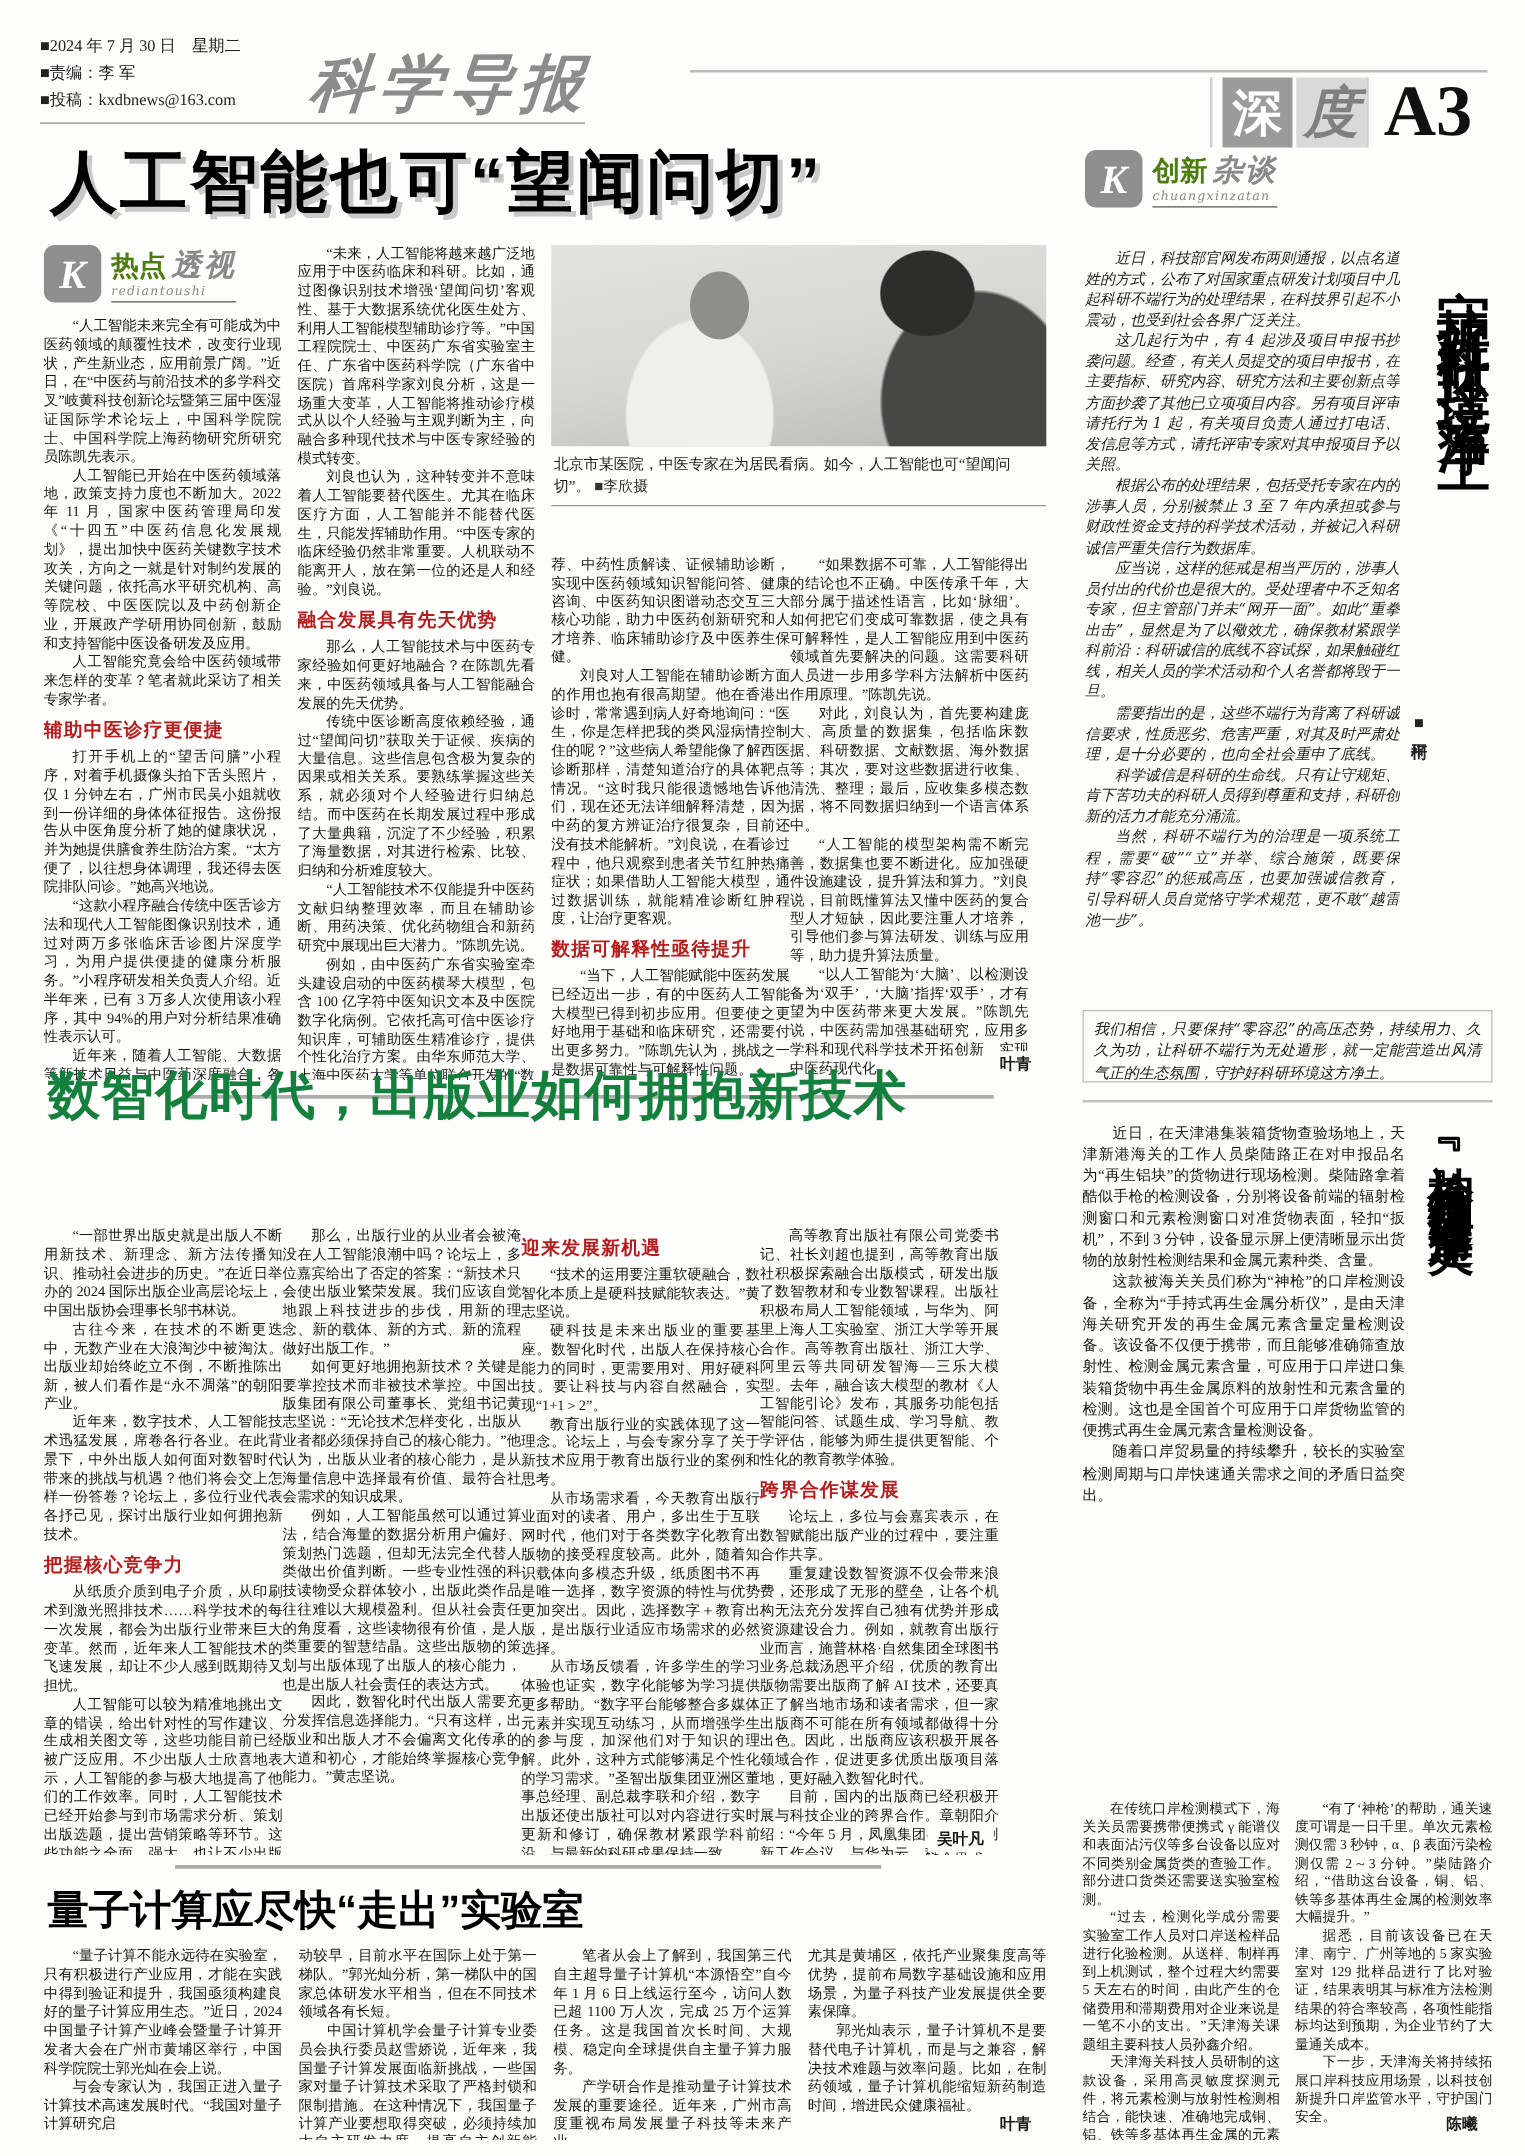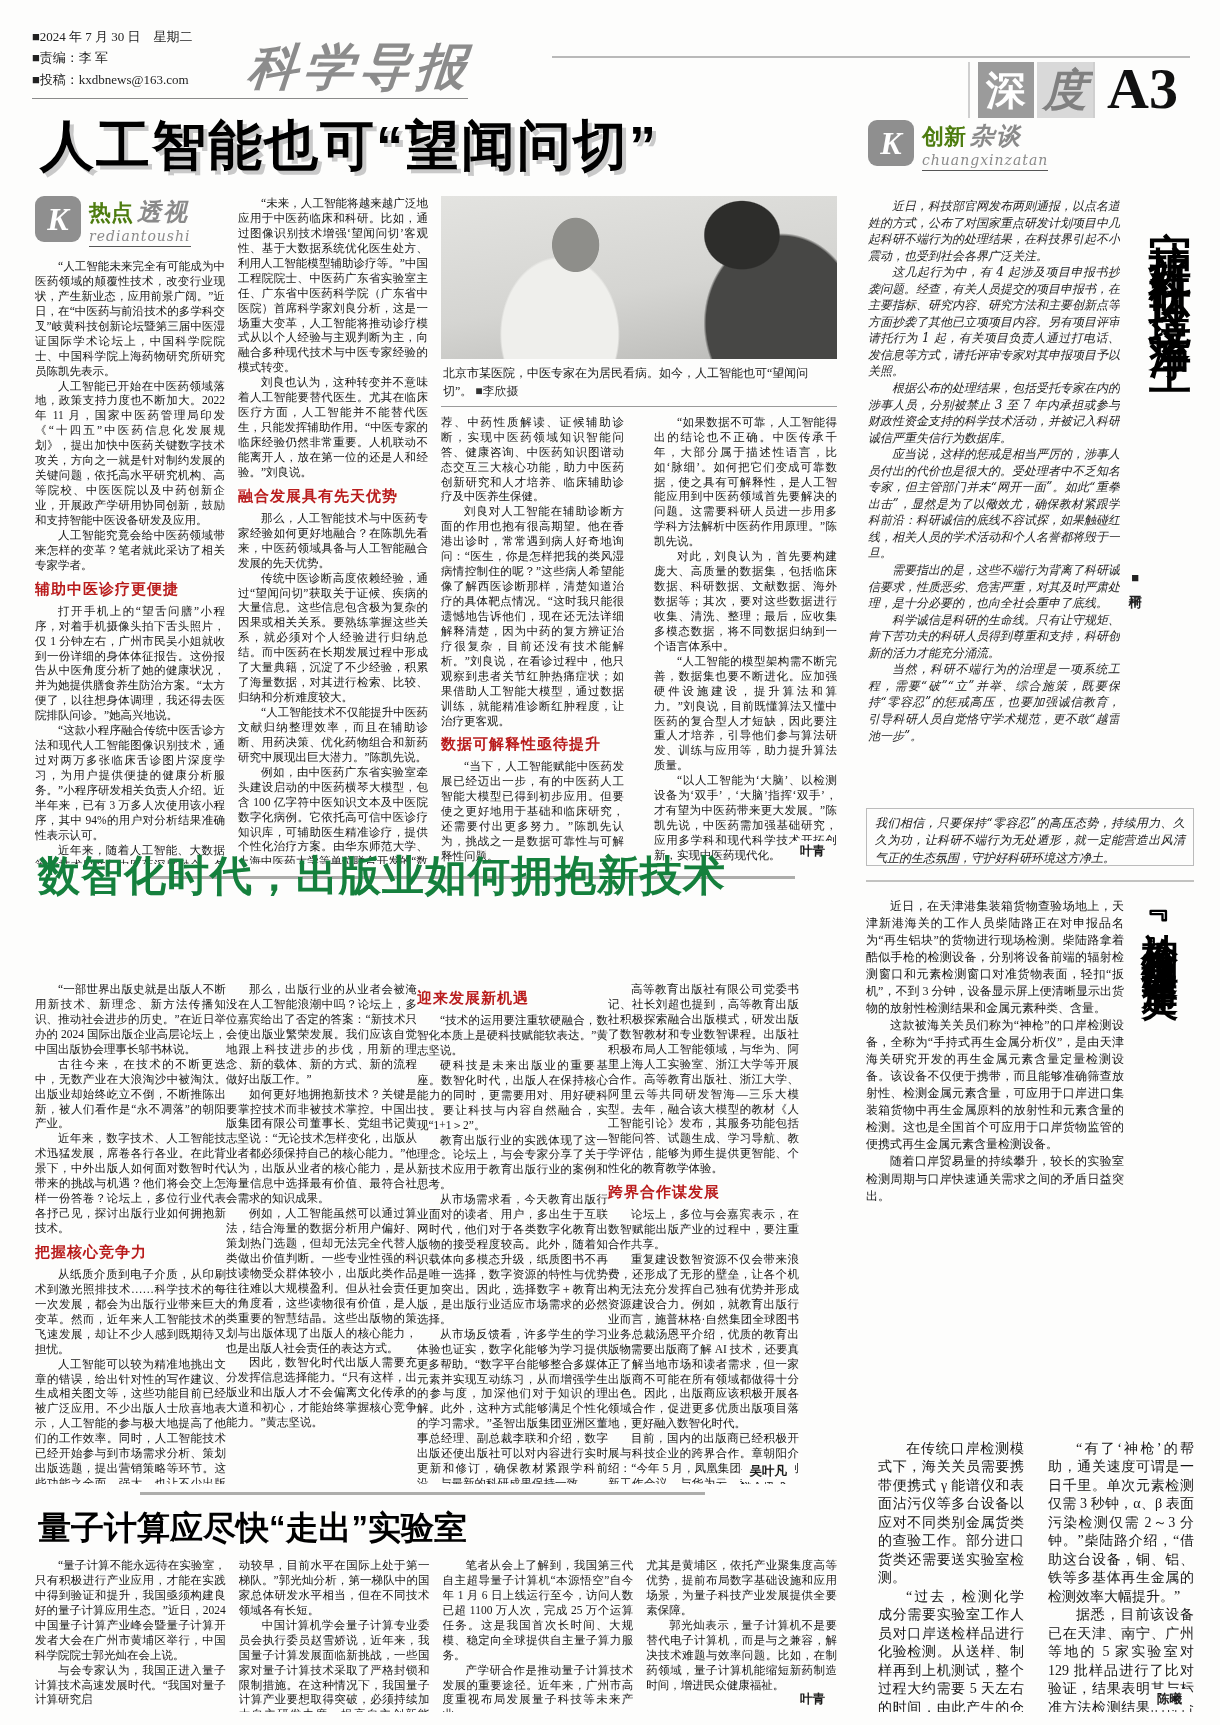--- a/index.html
+++ b/index.html
@@ -39,31 +39,31 @@
   .ai-body { position:absolute; left:35px; top:196px; width:802px; height:668px; display:flex; gap:13px; }
   .ai-c1,.ai-c2 { width:190px; }
   .ai-c34 { width:396px; display:flex; flex-direction:column; }
   .kbadge-row { display:flex; align-items:flex-start; margin-bottom:12px; }
   .kbox { width:46px; height:46px; border-radius:9px; background:#8f8f8f; color:#fff;
     font-family:"Liberation Serif",serif; font-style:italic; font-weight:bold; font-size:32px;
     display:flex; align-items:center; justify-content:center; flex:0 0 auto; }
   .kbadge-txt { margin-left:8px; border-bottom:1.5px solid #555; padding-bottom:2px; }
   .kbadge-main { font-family:"Liberation Sans",sans-serif; font-weight:900; font-size:22px; color:#4d7c0f; }
   .kbadge-script { font-family:"DejaVu Serif",serif; font-style:italic; font-weight:bold; font-size:24px; color:#8a8a8a; letter-spacing:2px; }
-  .kbadge-pinyin { font-family:"DejaVu Serif",serif; font-style:italic; font-size:14px; color:#8a8a8a; letter-spacing:1px; }
+  .kbadge-pinyin { font-family:"DejaVu Serif",serif; font-style:italic; font-size:10px; color:#8a8a8a; letter-spacing:1px; }
   .photo { width:396px; height:256px; background:
       radial-gradient(ellipse 64px 58px at 76% 24%, #2d2d2b 58%, rgba(0,0,0,0) 60%),
       radial-gradient(ellipse 130px 150px at 86% 78%, #474745 58%, rgba(0,0,0,0) 60%),
       radial-gradient(ellipse 40px 46px at 34% 30%, #8e8e8a 58%, rgba(0,0,0,0) 60%),
       radial-gradient(ellipse 100px 130px at 30% 85%, #efefec 58%, rgba(0,0,0,0) 60%),
       linear-gradient(170deg,#e3e3e0 0%,#d5d5d2 55%,#b9b9b6 100%); }
   .photo-cap { font-size:12px; line-height:1.5; padding:5px 2px 6px 2px; border-bottom:1px solid #9a9a9a;
     margin-bottom:8px; }
   .photo-credit { color:#333; }
-  .ai-c34-cols { display:flex; gap:30px; flex:1; position:relative; }
+  .ai-c34-cols { display:flex; gap:0; flex:1; position:relative;margin-top:32px; }
   .ai-c3,.ai-c4 { width:191px; overflow:hidden; }
   
   .rule-a { position:absolute; left:150px; top:876px; width:645px; height:3px; background:#adadab; }
   .rule-b { position:absolute; left:140px; top:1492px; width:565px; height:3px; background:#adadab; }
   
   .pub-headline { position:absolute; left:38px; top:848px; width:800px;
     font-family:"Liberation Sans","DejaVu Sans",sans-serif; font-weight:900; font-size:42px;
     letter-spacing:1px; color:#15803d; white-space:nowrap; }
   .pub-body { position:absolute; left:35px; top:982px; width:802px; height:502px; display:flex; }
   .pub-body .col { width:191px; position:relative; }
@@ -90,21 +90,21 @@
   .r1-rule { position:absolute; left:866px; top:880px; width:328px; height:2px; background:#c2c2c0; }
   
   .r2-top { position:absolute; left:866px; top:898px; width:328px; height:534px; display:flex; }
   .r2-intro { width:258px; overflow:hidden; }
   .r2-intro .para { font-size:12px; line-height:1.42; }
   .r2-titlecol { width:70px; display:flex; justify-content:center; }
   .r2-vtitle { font-size:37px; font-weight:900; font-family:"Liberation Serif",serif; color:#000;
     letter-spacing:5px; line-height:1.2; }
   .r2-cols { position:absolute; left:866px; top:1440px; width:328px; height:272px; display:flex; gap:12px; }
   .r2-cols .col { width:158px; position:relative; }
-  .r2-cols .para { font-size:14px; line-height:1.32;margin-left:12px; }
+  .r2-cols .para { font-size:11px; line-height:1.32; }
 </style>
 </head>
 <body>
 
 <div class="page">
 
   <div class="hdr-left">
     <div>■2024 年 7 月 30 日　星期二</div>
     <div>■责编：李 军</div>
     <div>■投稿：kxdbnews@163.com</div>

